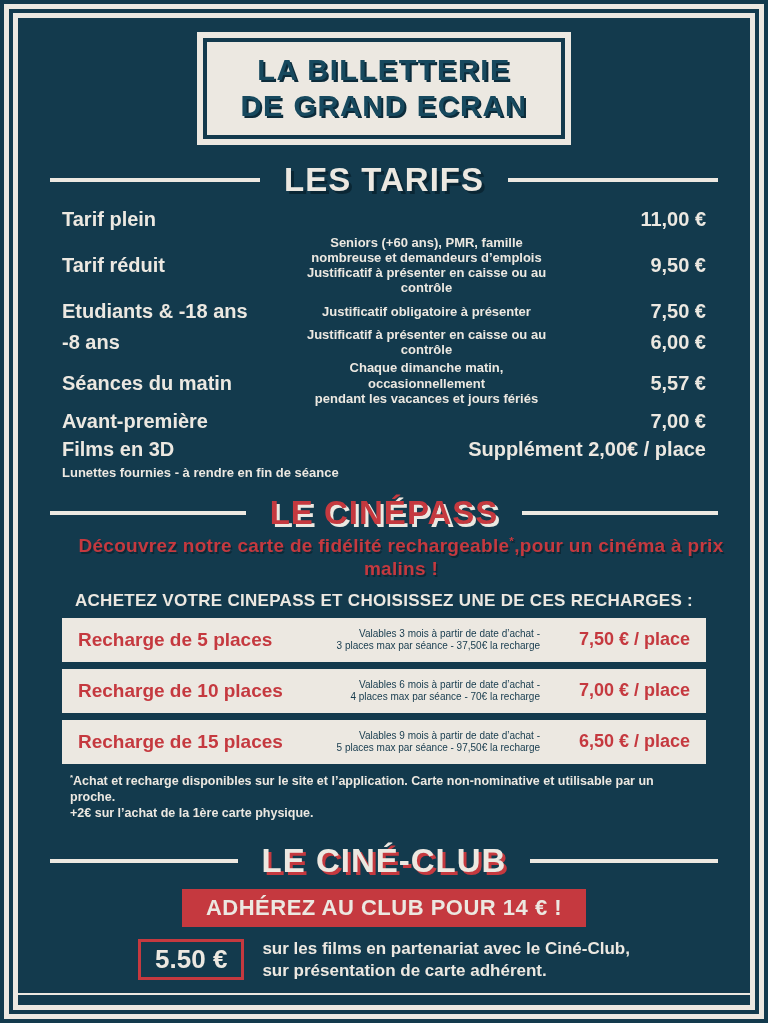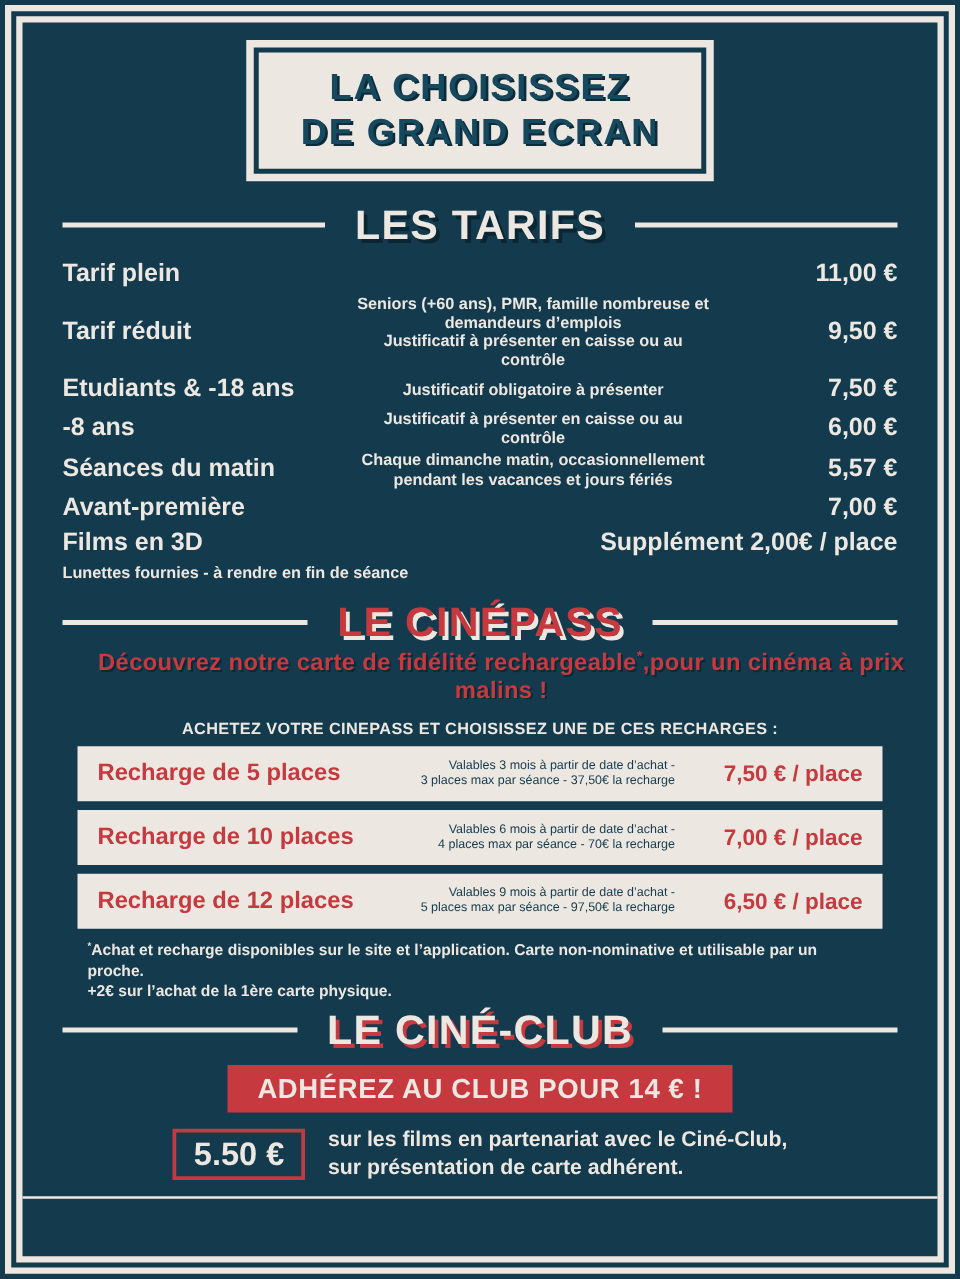--- a/index.html
+++ b/index.html
@@ -36,39 +36,39 @@
 
   
   .rule-heading{display:flex;align-items:center;gap:24px;padding:0 32px;}
   .rule{flex:1;height:4px;background:var(--ow);}
   .rh-txt{font-size:33px;font-weight:800;letter-spacing:1px;white-space:nowrap;}
   .rh-tarifs{color:var(--ow);text-shadow:3px 3px 0 #0a2634;}
   .rh-cinepass{color:var(--red);text-shadow:3px 3px 0 var(--ow);}
   .rh-cineclub{color:var(--ow);text-shadow:3px 3px 0 var(--red);}
   .mt-tarifs{margin-top:22px;}
   .mt-cinepass{margin-top:14px;}
-  .mt-cineclub{margin-top:4px;}
-
-  
-  .tarifs{padding:0 32px;margin-top:8px;}
+  .mt-cineclub{margin-top:20px;}
+
+  
+  .tarifs{padding:0 44px;margin-top:8px;}
   .trow{display:grid;grid-template-columns:235px 1fr 150px;align-items:center;margin-bottom:3px;min-height:25px;}
   .t-label{font-size:20px;font-weight:700;white-space:nowrap;}
   .t-desc{font-size:13px;font-weight:600;line-height:1.18;text-align:center;white-space:pre-line;}
   .t-price{font-size:20px;font-weight:700;text-align:right;white-space:nowrap;}
   .trow.wide .t-price{grid-column:2 / 4;}
   .t-note{font-size:13px;font-weight:600;margin-top:0px;}
 
   
   .cp-subtitle{
     margin-top:2px;text-align:center;
     font-size:19px;font-weight:700;color:var(--red);
     text-shadow:1.5px 1.5px 0 #0c2836;letter-spacing:0.3px;margin-left:34px;
   }
   .sup{font-size:62%;vertical-align:super;font-weight:800;}
-  .cp-buy{margin-top:11px;text-align:center;font-size:13px;font-weight:800;letter-spacing:0.3px;}
+  .cp-buy{margin-top:11px;text-align:center;font-size:17px;font-weight:800;letter-spacing:0.3px;}
   .rboxes{padding:0 44px;}
   .rbox{
     background:var(--ow);display:grid;grid-template-columns:225px 1fr 150px;
     align-items:center;padding:6px 16px;margin-top:7px;min-height:32px;
   }
   .r-label{color:var(--red);font-size:19px;font-weight:800;white-space:nowrap;}
   .r-desc{color:var(--ink);font-size:10px;font-weight:400;line-height:1.2;text-align:right;white-space:pre-line;}
   .r-price{color:var(--red);font-size:18px;font-weight:700;text-align:right;white-space:nowrap;}
   .cp-footnote{padding:0 52px;margin-top:9px;font-size:12.5px;font-weight:600;line-height:1.3;}
 
@@ -85,21 +85,21 @@
 </head>
 <body>
 
 <div class="frame-a"></div>
 <div class="frame-b"></div>
 
 <div class="content">
 
   <div class="title-wrap">
     <div class="title-box">
-      <div class="title-line">LA CHOISISSEZ</div>
+      <div class="title-line">LA BILLETTERIE</div>
       <div class="title-line">DE GRAND ECRAN</div>
     </div>
   </div>
 
   <div class="rule-heading mt-tarifs">
     <div class="rule"></div>
     <div class="rh-txt rh-tarifs">LES TARIFS</div>
     <div class="rule"></div>
   </div>
 
@@ -160,21 +160,21 @@
 3 places max par séance - 37,50€ la recharge</div>
       <div class="r-price">7,50 € / place</div>
     </div>
     <div class="rbox">
       <div class="r-label">Recharge de 10 places</div>
       <div class="r-desc">Valables 6 mois à partir de date d’achat -
 4 places max par séance - 70€ la recharge</div>
       <div class="r-price">7,00 € / place</div>
     </div>
     <div class="rbox">
-      <div class="r-label">Recharge de 12 places</div>
+      <div class="r-label">Recharge de 15 places</div>
       <div class="r-desc">Valables 9 mois à partir de date d’achat -
 5 places max par séance - 97,50€ la recharge</div>
       <div class="r-price">6,50 € / place</div>
     </div>
   </div>
 
   <div class="cp-footnote">
     <div><span class="sup">*</span><span>Achat et recharge disponibles sur le site et l’application. Carte non-nominative et utilisable par un proche.</span></div>
     <div>+2€ sur l’achat de la 1ère carte physique.</div>
   </div>

